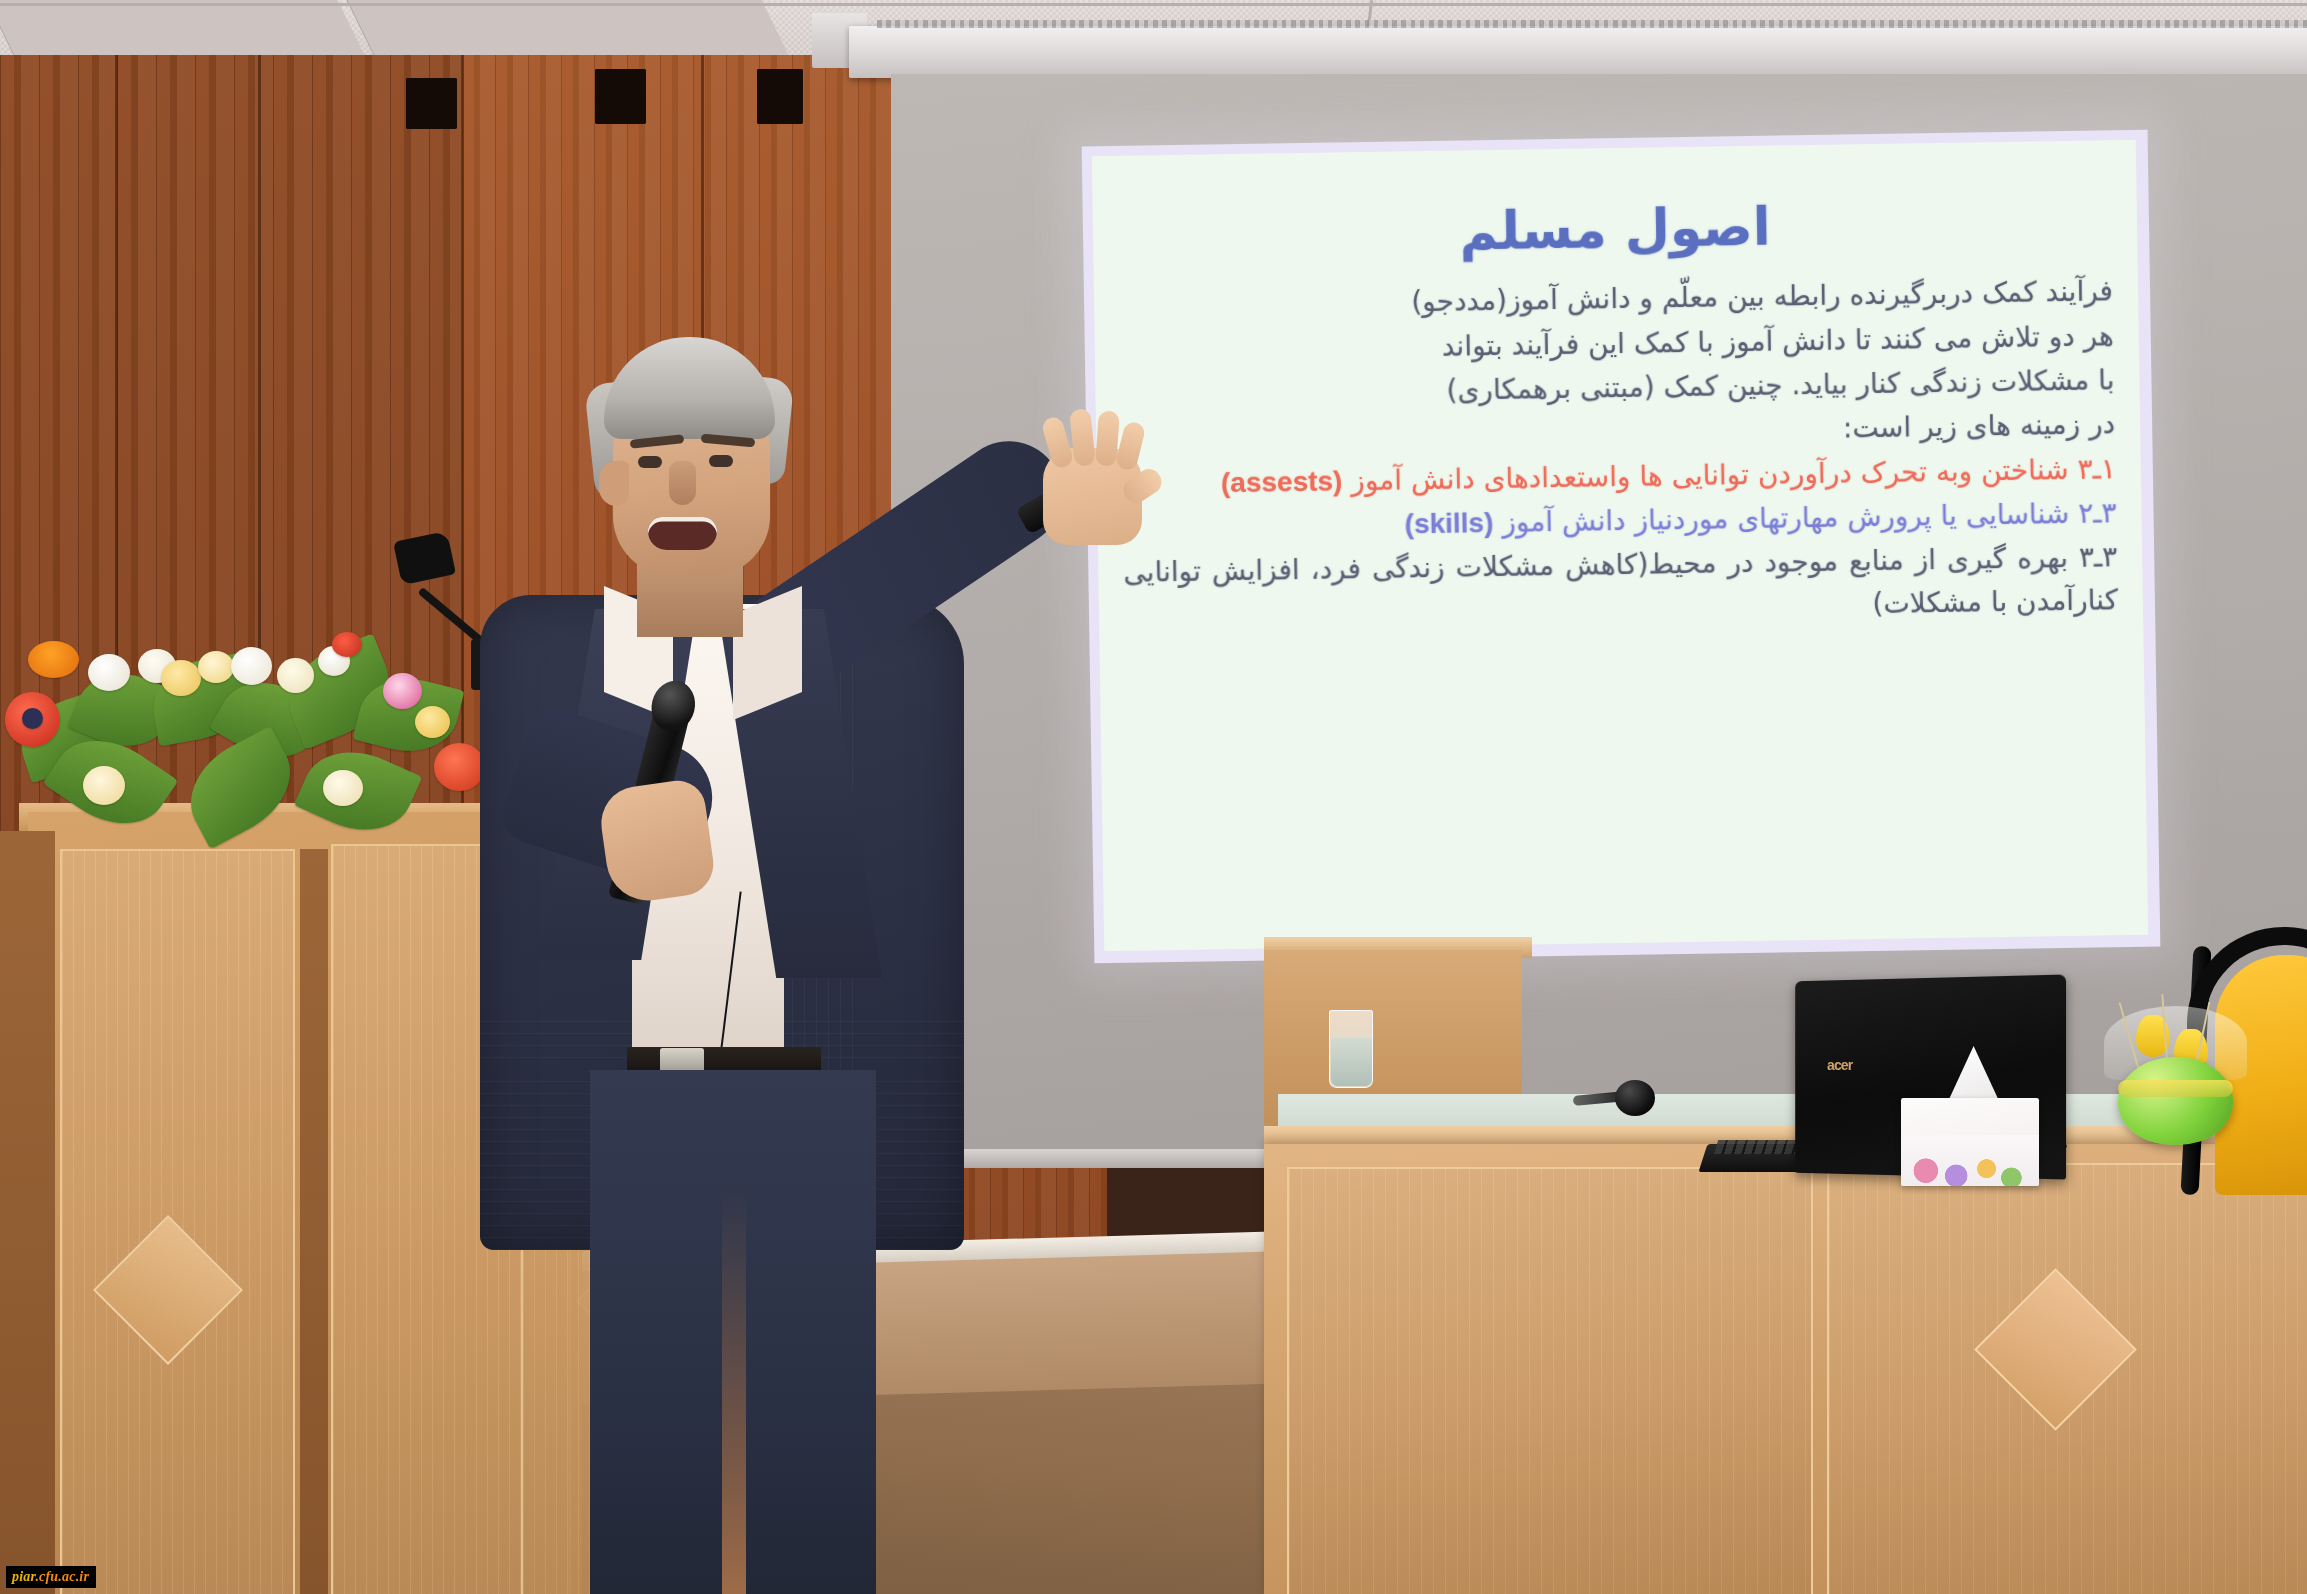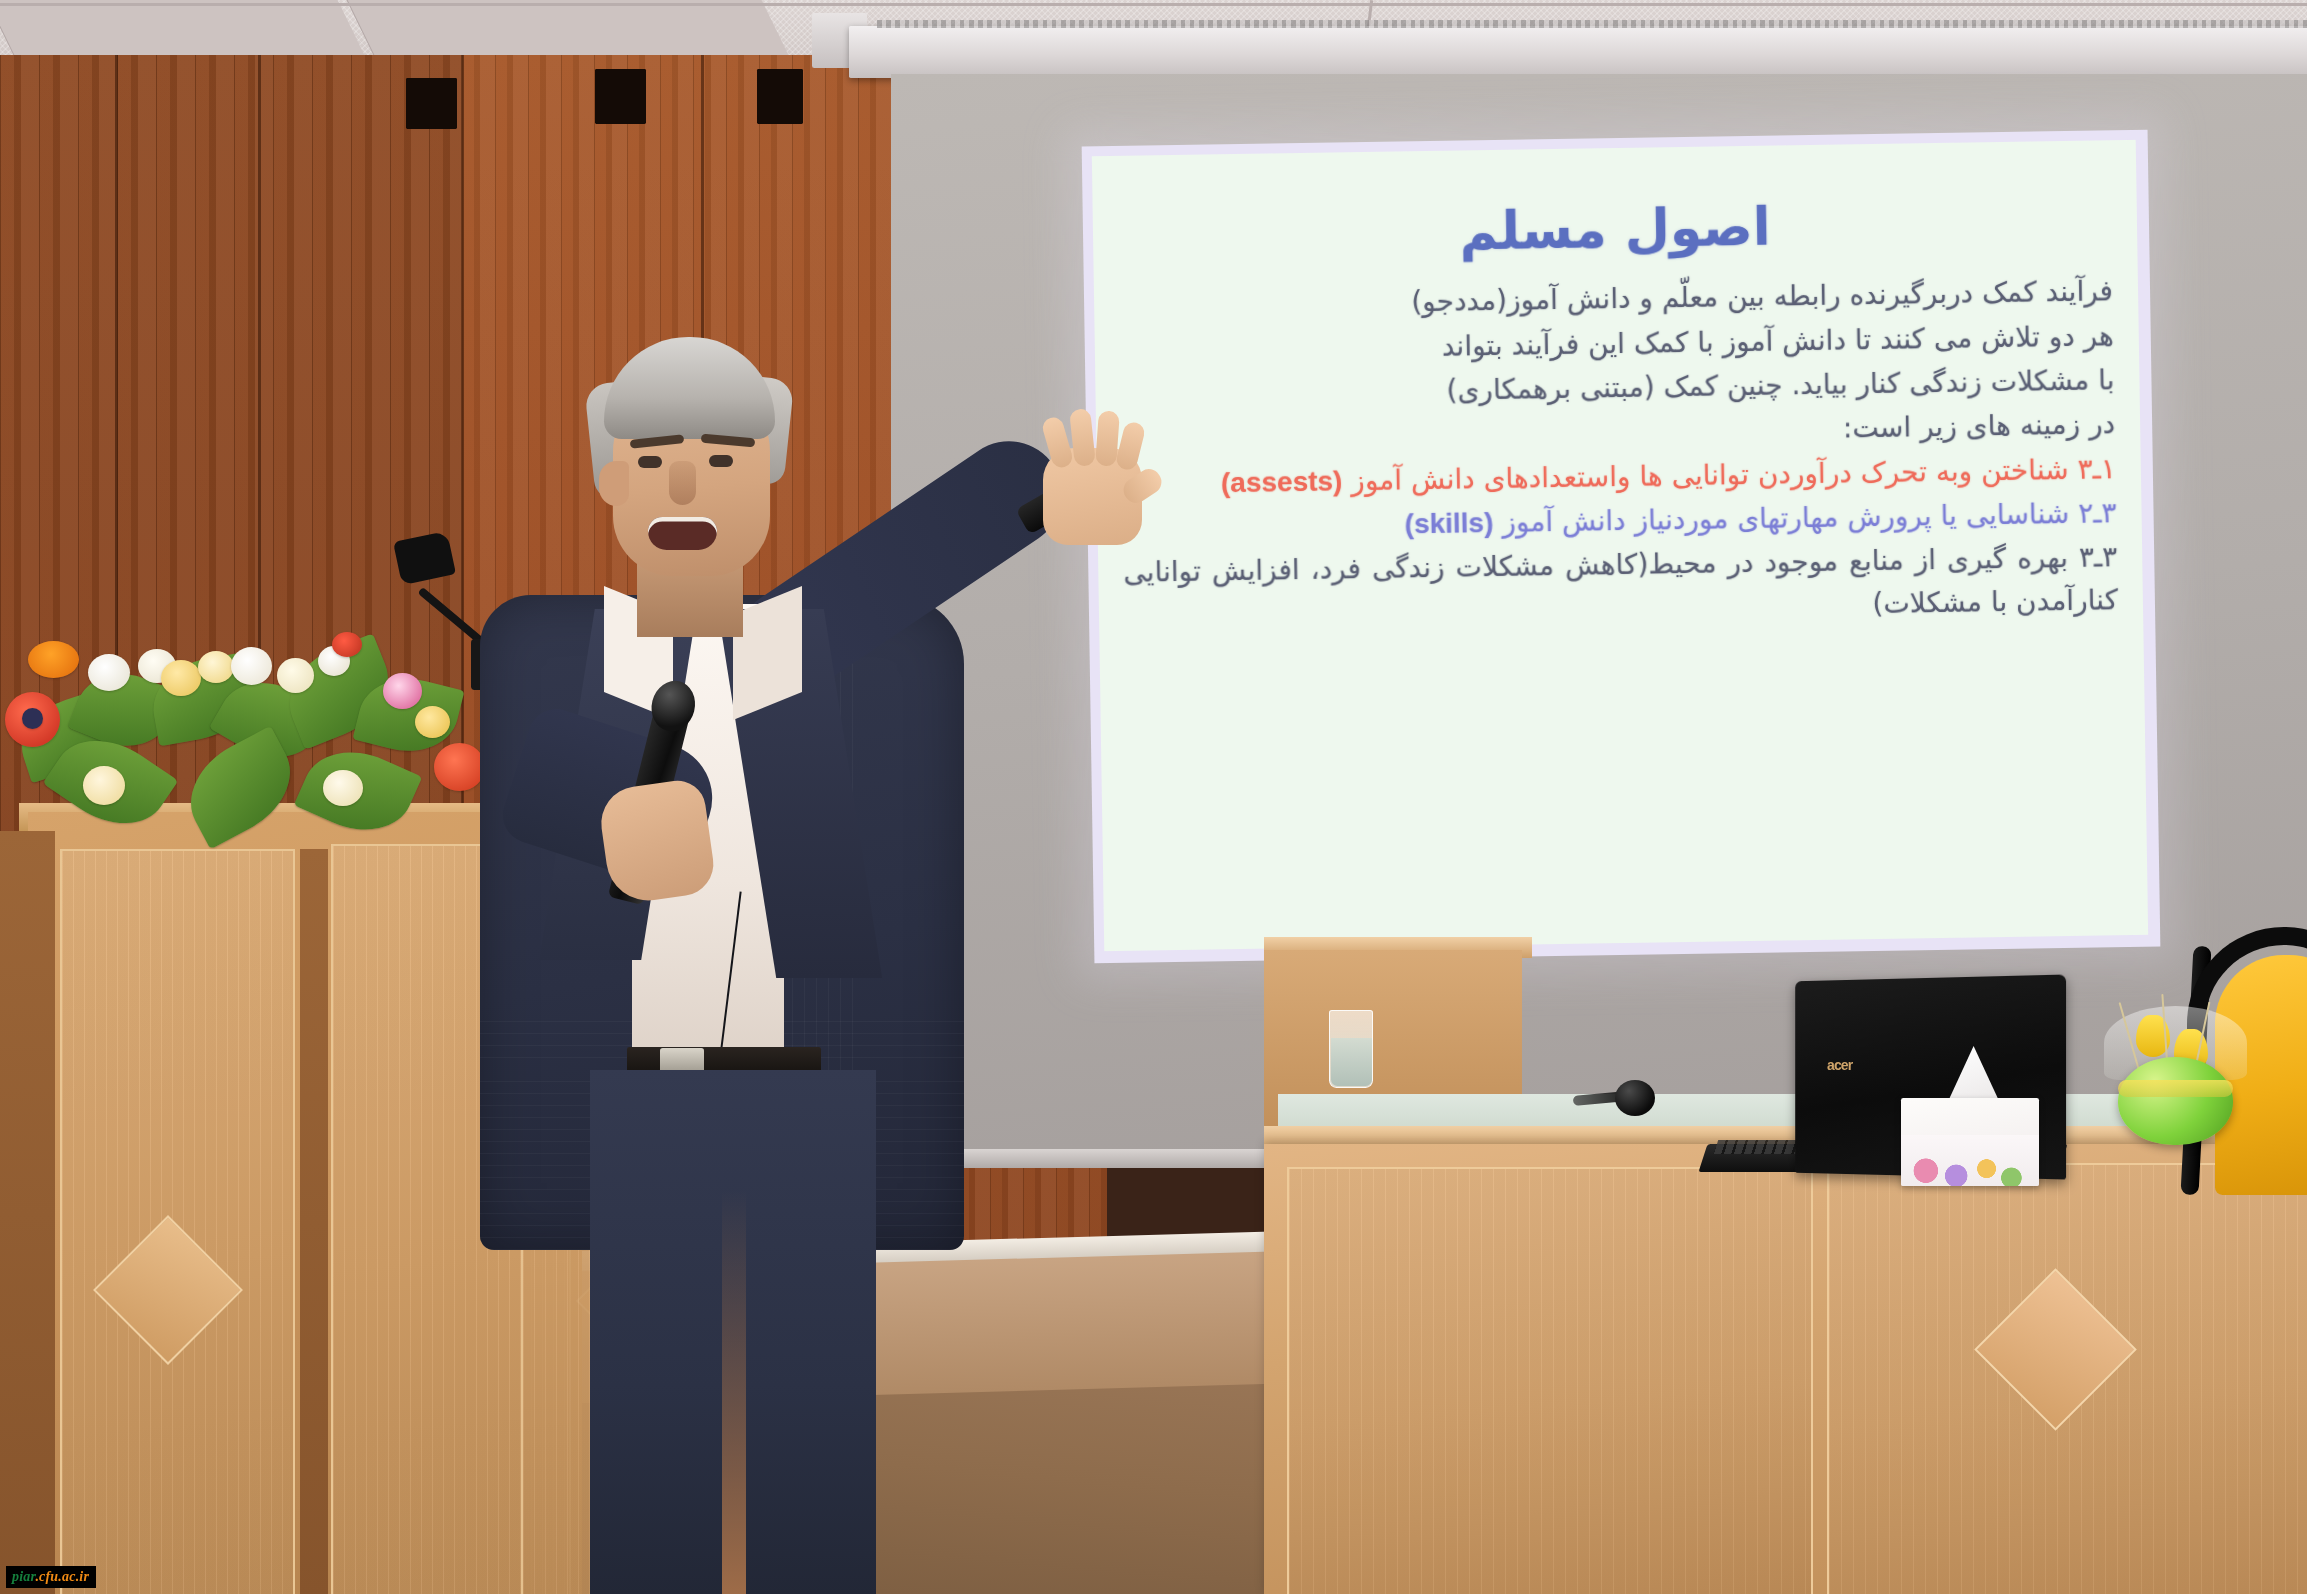--- a/index.html
+++ b/index.html
@@ -290,21 +290,21 @@
     background:linear-gradient(185deg,#a58061 0%,#8e6c4c 60%,#7a5c40 100%);}
   .baseboard{position:absolute;left:554px;top:1241px;width:757px;height:20px;
     background:linear-gradient(180deg,#f3ede4,#d6cec3);transform:rotate(-1.6deg);}
   .wall-lower{position:absolute;left:568px;top:1255px;width:747px;height:138px;
     background:linear-gradient(180deg,#c9a584,#b08a66);transform:rotate(-1.6deg);}
 
   
   .wm{position:absolute;left:5.5px;bottom:7.4px;padding:2.8px 6.5px;background:#000;
     font-family:"Liberation Serif", serif;font-style:italic;font-weight:bold;
     font-size:14px;letter-spacing:0.2px;}
-  .wm .w1{color:#15803d;font-style:italic;}
+  .wm .w1{color:#eab308;font-style:italic;}
   .wm .w2{color:#f08a14;}
 </style>
 </head>
 <body>
 
 <div id="stage">
 
   <div class="ceiling"></div>
   <div class="ceiling-wedge" style="left:0;width:351px;"></div>
   <div class="ceiling-wedge" style="left:360px;width:415px;"></div>

